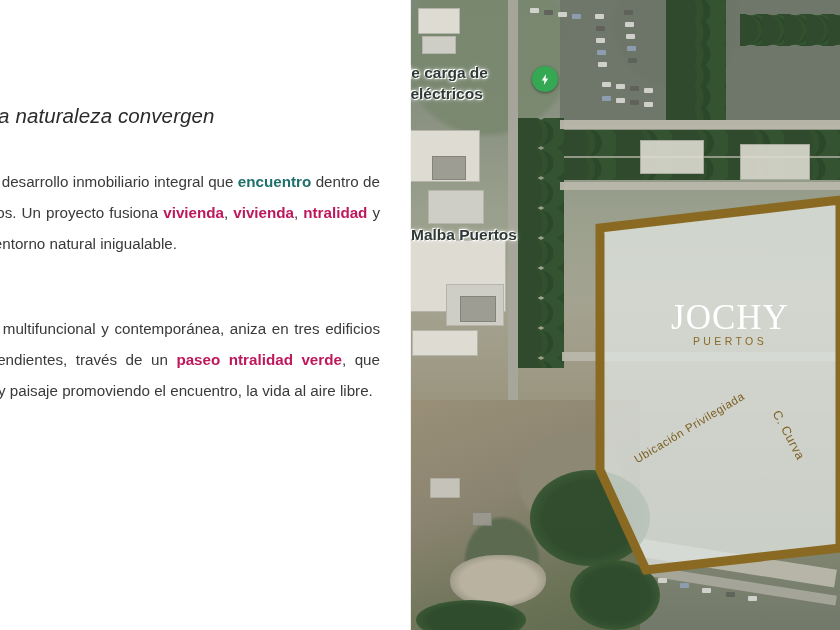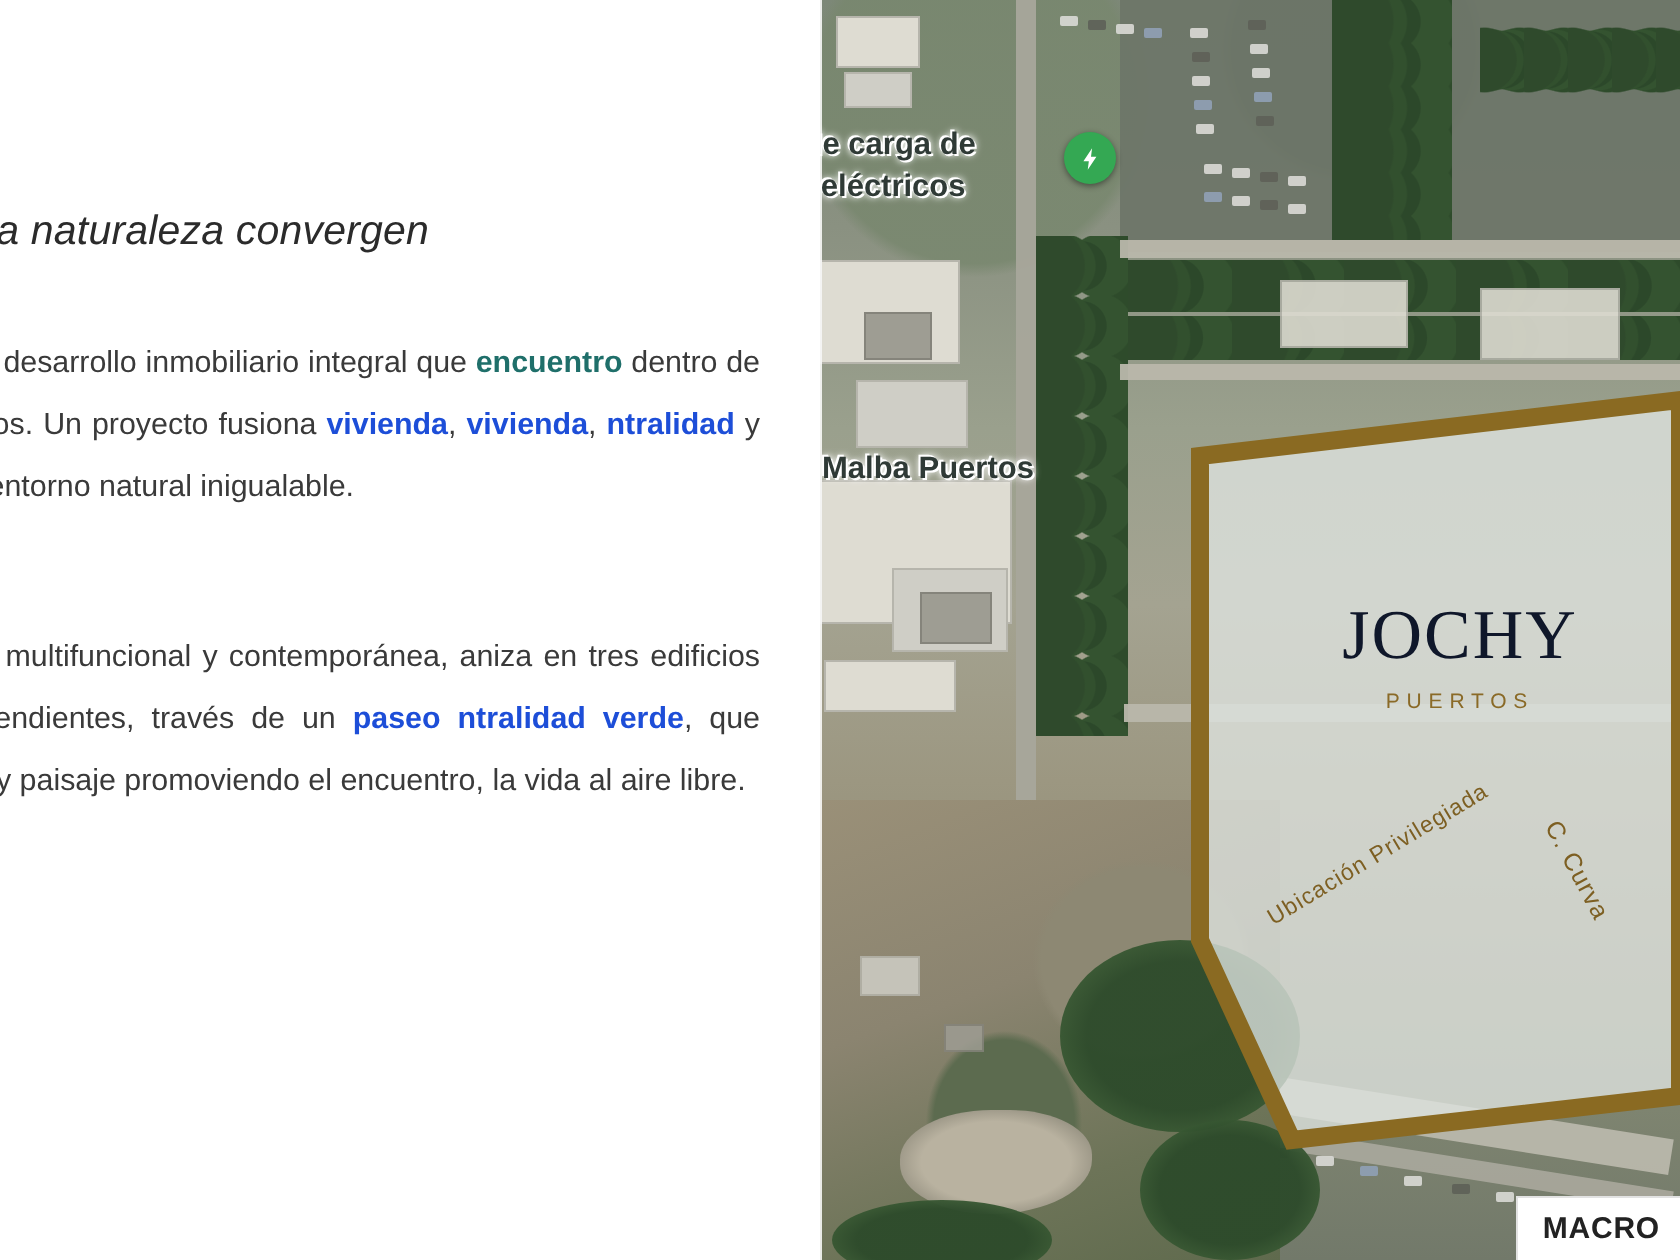--- a/index.html
+++ b/index.html
@@ -39,21 +39,21 @@
     position: absolute;
     left: -40px;
     width: 420px;
     font-size: 15.2px;
     line-height: 31px;
     color: #3a3a3a;
     text-align: justify;
   }
   #para1 { top: 166px; }
   #para2 { top: 313px; }
-  .para b { font-weight: bold; color: #1d4ed8; }
+  .para b { font-weight: bold; color: #be185d; }
   .teal { color: #1f6f6a; font-weight: bold; }
 
   
   #map-panel {
     position: absolute;
     left: 410px; top: 0;
     width: 430px; height: 630px;
     overflow: hidden;
     background: #6f7a6a;
   }
@@ -141,25 +141,25 @@
     position: absolute;
     left: 225px; top: 300px;
     width: 190px;
     text-align: center;
     pointer-events: none;
   }
   #parcel-title {
     font-family: "Liberation Serif", serif;
     font-size: 35px;
     letter-spacing: 1px;
-    color: #0f172a;
+    color: #ffffff;
     line-height: 1;
   }
   #parcel-sub {
-    margin-top: 10px;
+    margin-top: 0;
     font-size: 10.5px;
     letter-spacing: 3.4px;
     color: #8a6a27;
   }
   #ubicacion {
     position: absolute;
     left: 222px; top: 455px;
     font-size: 11.5px;
     letter-spacing: 0.6px;
     color: #7d5f22;
@@ -322,17 +322,16 @@
         <path d="M13 2 L5 14 h5 l-1 8 8-12 h-5 l1-8 z" fill="#ffffff"></path>
       </svg>
     </div>
 
     <div class="map-label" id="label-carga">
       <div>o de carga de</div>
       <div>os eléctricos</div>
     </div>
     <div class="map-label" id="label-malba">Malba Puertos</div>
 
-    <div id="macro-box">MACRO</div>
   </div>
 
   <div id="seam"></div>
 </div>
 
 </body></html>

